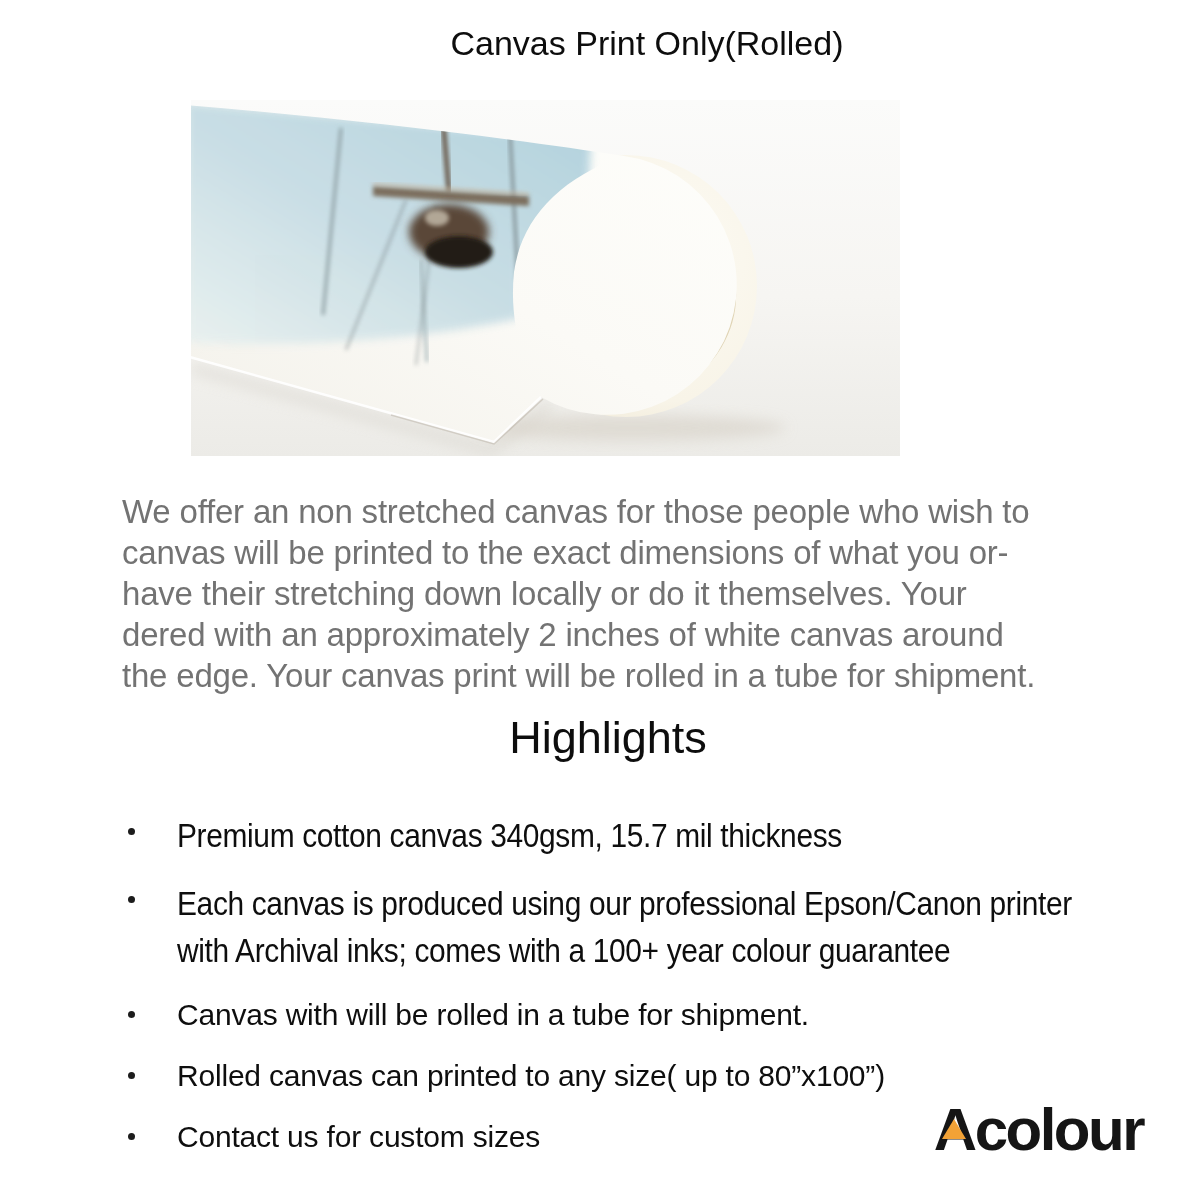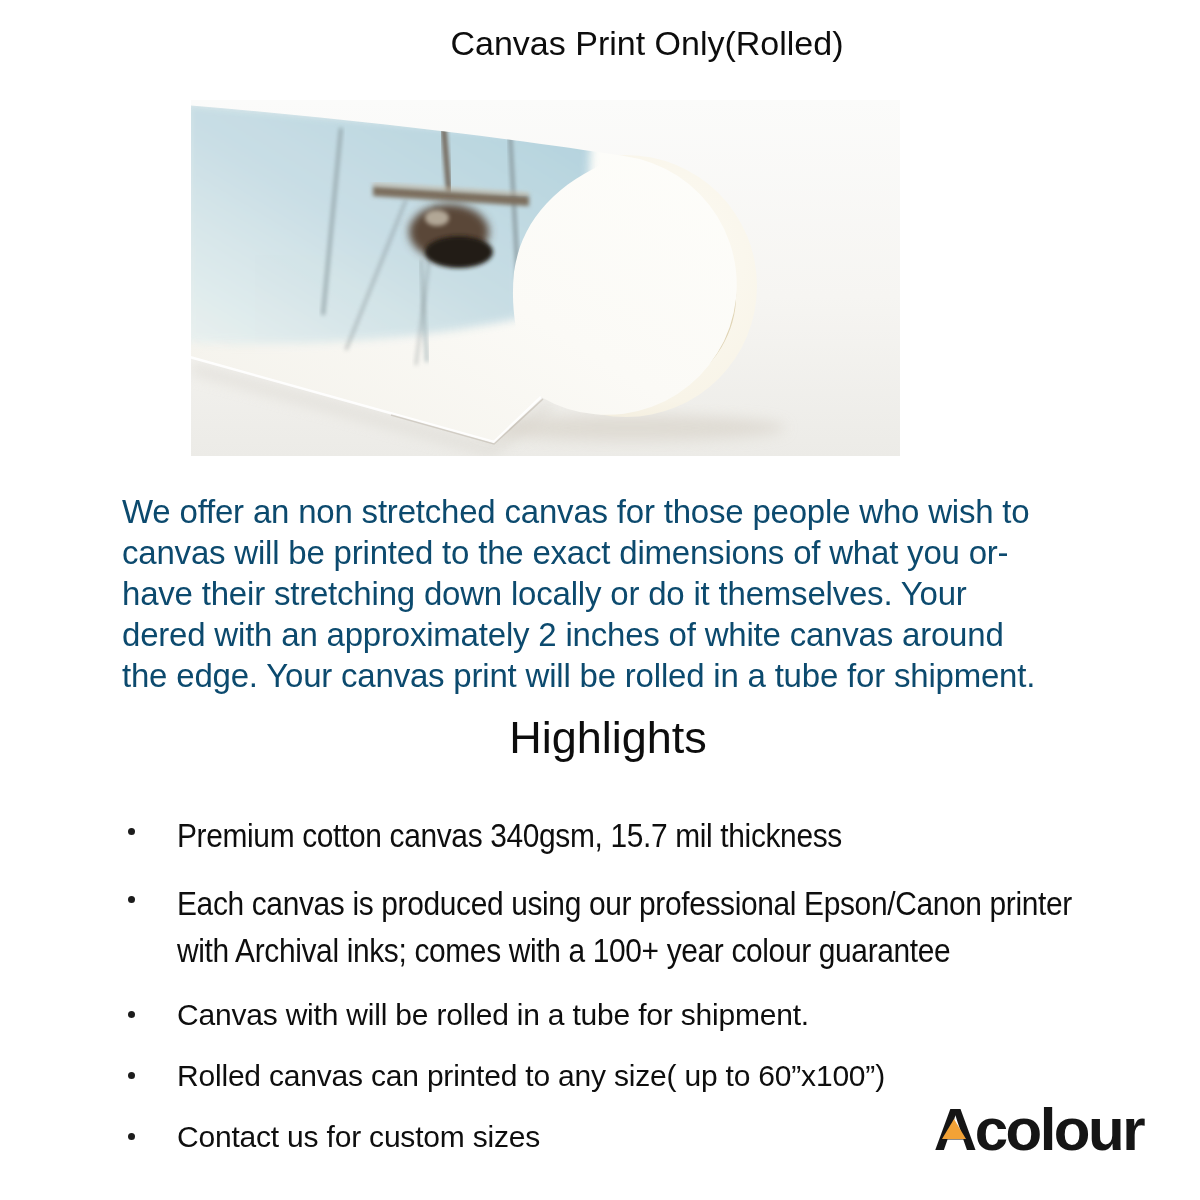--- a/index.html
+++ b/index.html
@@ -15,21 +15,21 @@
     text-align:center;font-size:34px;font-weight:400;margin:4px;color:#0d0d0d;
     letter-spacing:0;
     padding-left:43px;
   }
 
   .photo{position:absolute;left:191px;top:100px;width:709px;height:356px;margin:0;}
   .photo svg{display:block;width:100%;height:100%;}
 
   .desc{
     position:absolute;left:122px;top:491px;width:980px;
-    font-size:33px;line-height:41px;letter-spacing:-0.2px;color:#0c4a6e;
+    font-size:33px;line-height:41px;letter-spacing:-0.2px;color:#737373;
   }
 
   .highlights-title{
     position:absolute;top:712px;left:8px;width:100%;margin:0;
     text-align:center;font-size:45px;font-weight:400;color:#0d0d0d;
   }
 
   .bullets{position:absolute;left:124px;top:812px;margin:0;padding:0;list-style:none;width:1040px;}
   .bullets li{display:flex;align-items:flex-start;margin-bottom:21px;gap:28px;}
   .dot{
@@ -172,21 +172,21 @@
     </li>
     <li>
       <span class="dot"></span>
       <div class="btext">
         <span class="bline">Canvas with will be rolled in a tube for shipment.</span>
       </div>
     </li>
     <li>
       <span class="dot"></span>
       <div class="btext">
-        <span class="bline">Rolled canvas can printed to any size( up to 60”x100”)</span>
+        <span class="bline">Rolled canvas can printed to any size( up to 80”x100”)</span>
       </div>
     </li>
     <li>
       <span class="dot"></span>
       <div class="btext">
         <span class="bline">Contact us for custom sizes</span>
       </div>
     </li>
   </ul>
 

